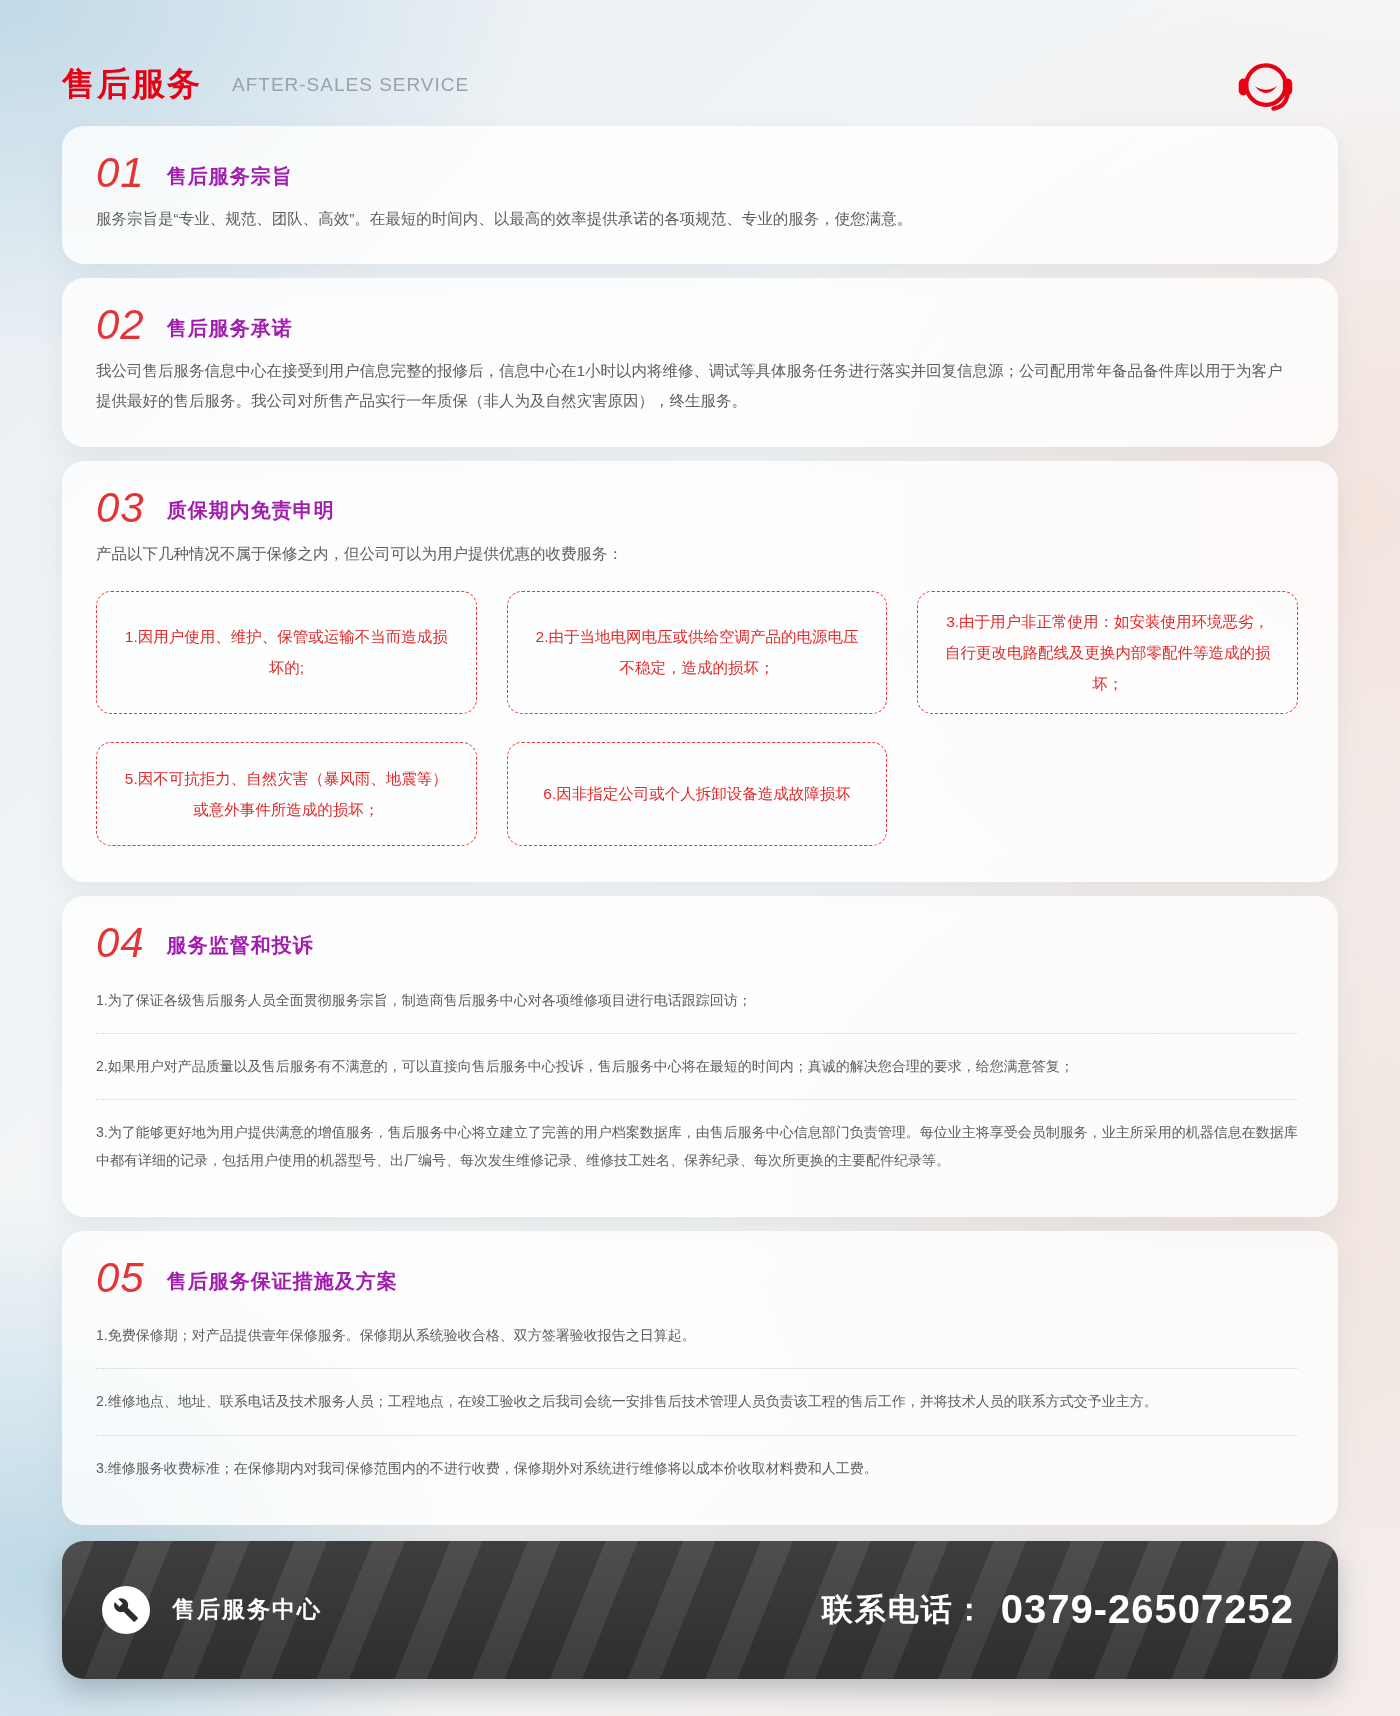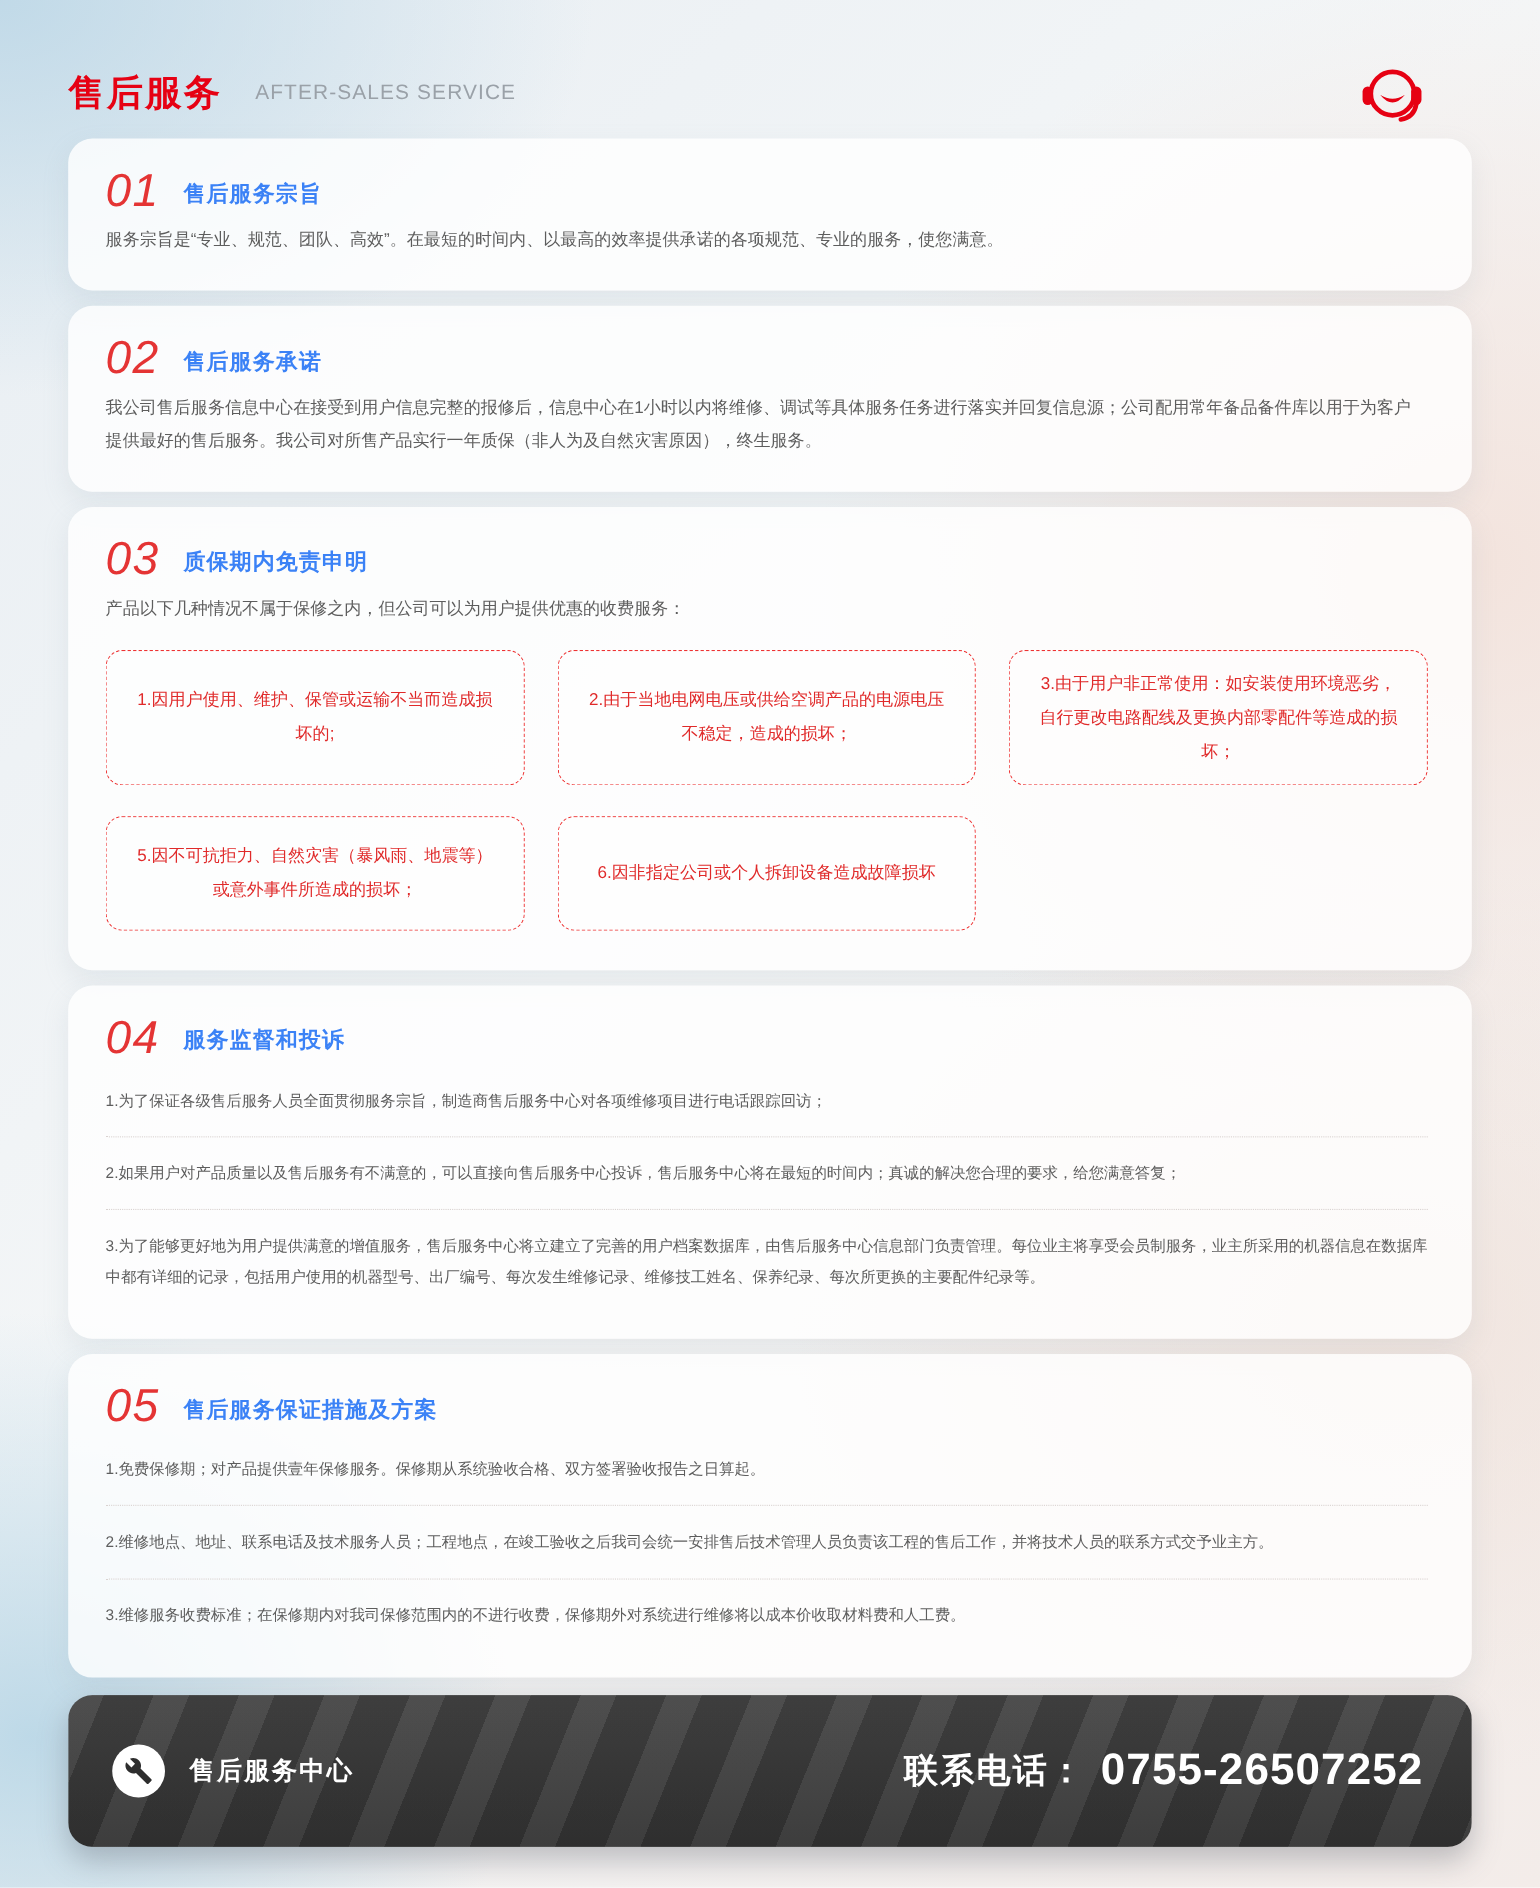--- a/index.html
+++ b/index.html
@@ -28,21 +28,21 @@
     border-radius: 22px;
     box-shadow: 0 10px 24px rgba(150,165,182,0.16);
     padding: 26px 40px 30px 34px;
     margin-bottom: 14px;
   }
   .sec-head { display: flex; align-items: center; margin-bottom: 10px; }
   .sec-num {
     font-size: 42px; font-style: italic; color: #e43434;
     font-weight: 400; letter-spacing: 1px; line-height: 1;
   }
-  .sec-title { font-size: 20px; font-weight: bold; color: #3b82f6; margin-left: 22px; margin-top: 6px; letter-spacing: 1px; }
+  .sec-title { font-size: 20px; font-weight: bold; color: #a21caf; margin-left: 22px; margin-top: 6px; letter-spacing: 1px; }
   .body-text { font-size: 15.5px; color: #5d5d5d; line-height: 1.95; }
 
   
   .intro { margin-bottom: 22px; }
   .box-grid { display: grid; grid-template-columns: repeat(3, 1fr); gap: 28px 30px; margin-bottom: 6px; }
   .dash-box {
     border: 1.6px dashed #e33; border-radius: 15px;
     min-height: 104px; padding: 14px 22px;
     display: flex; align-items: center; justify-content: center;
     text-align: center; color: #e02a2a; font-size: 15.5px; line-height: 2.0;
@@ -147,17 +147,17 @@
 
   <div class="footer-bar">
     <div class="badge-circle">
       <svg viewBox="0 0 24 24" width="26" height="26">
         <path fill="#2e2e2e" d="M22.7 19l-9.1-9.1c.9-2.3.4-5-1.5-6.9-2-2-5-2.4-7.4-1.3L9 6 6 9 1.6 4.7C.4 7.1.9 10.1 2.9 12.1c1.9 1.9 4.6 2.4 6.9 1.5l9.1 9.1c.4.4 1 .4 1.4 0l2.3-2.3c.5-.4.5-1.1.1-1.4z"></path>
       </svg>
     </div>
     <span class="footer-label">售后服务中心</span>
     <div class="footer-phone">
       <span class="phone-label">联系电话：</span>
-      <span class="phone-number">0755-26507252</span>
+      <span class="phone-number">0379-26507252</span>
     </div>
   </div>
 
 </div>
 
 </body></html>

